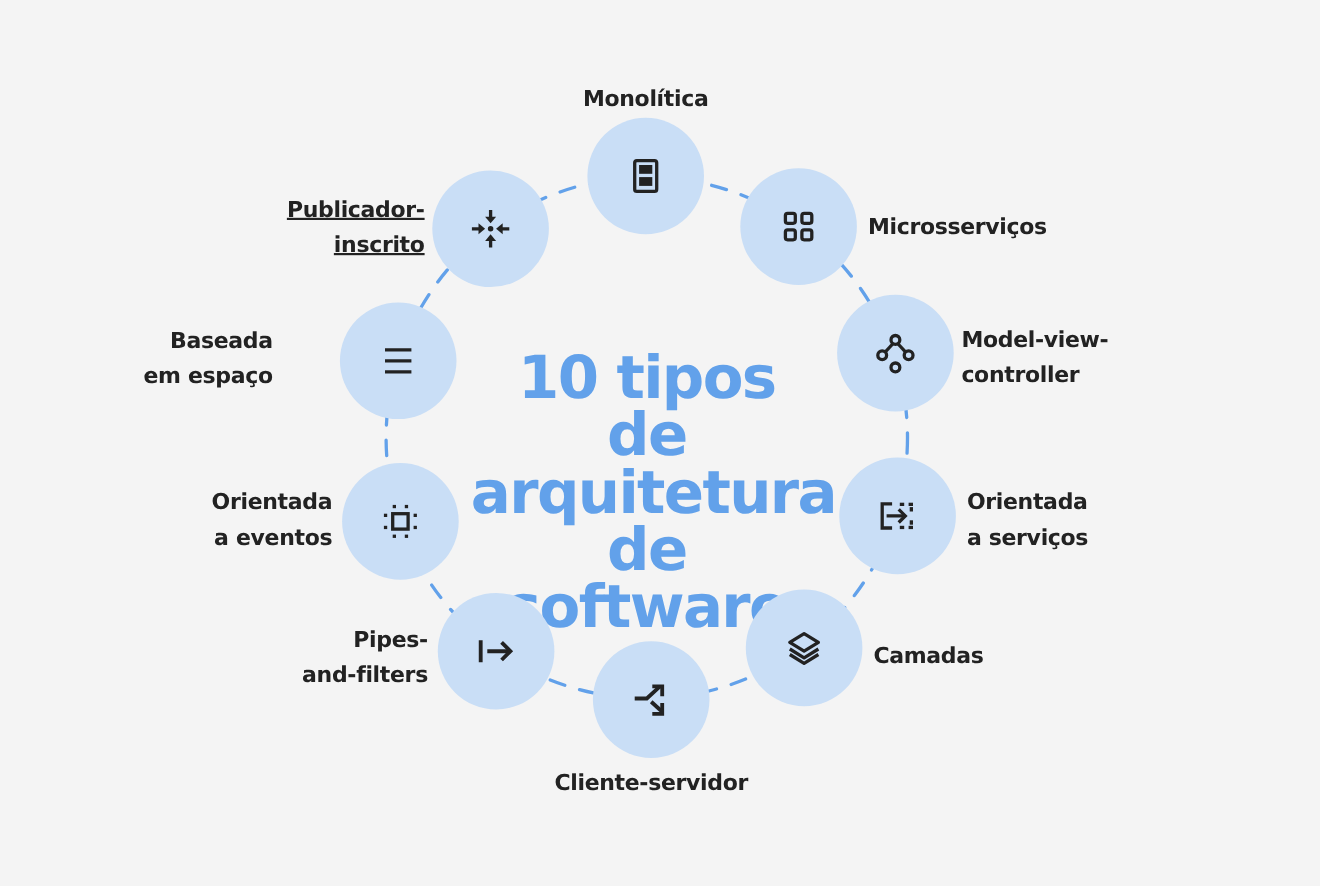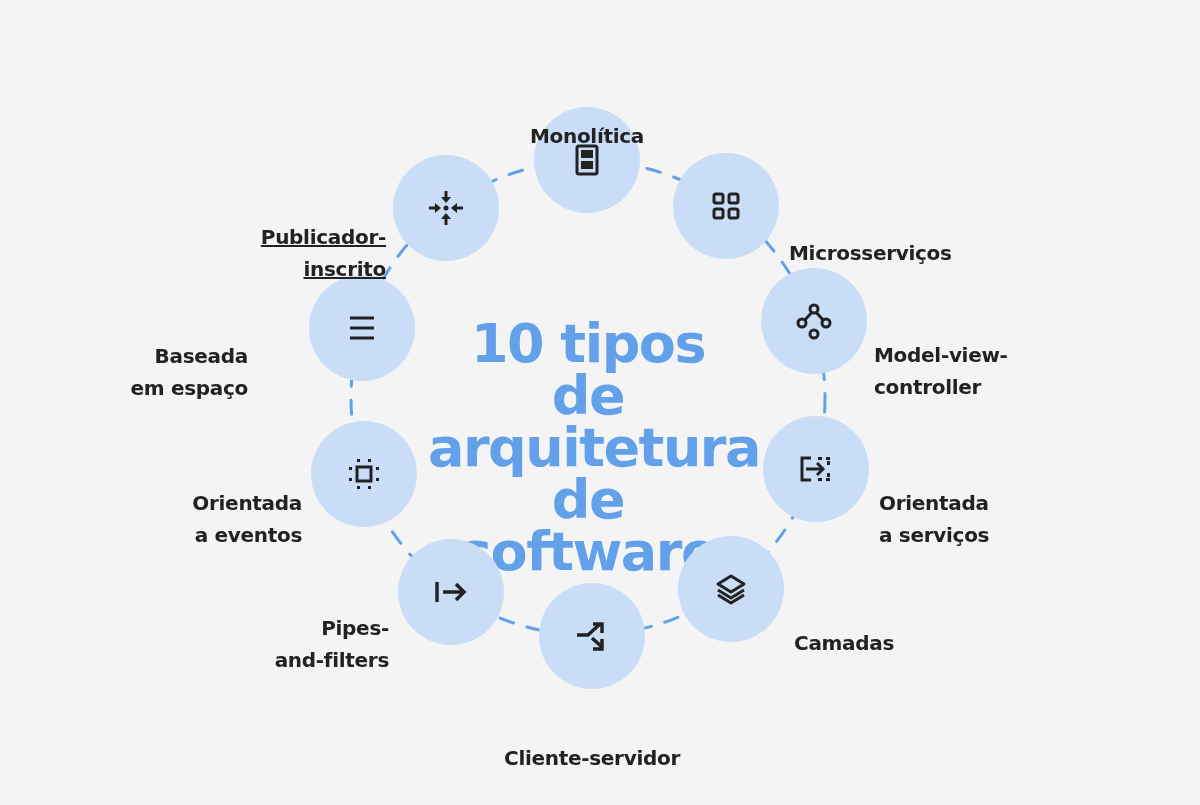--- a/index.html
+++ b/index.html
@@ -23,21 +23,20 @@
     }
     .node svg { width: 40px; height: 40px; }
     .label {
       position: absolute;
       color: #222222;
       font-weight: bold;
       font-size: 20px;
       line-height: 32px;
       white-space: pre-line;
       letter-spacing: -0.3px;
-      margin-top: 47px;
     }
     .label.right { text-align: left; }
     .label.left { text-align: right; }
     .label.center { text-align: center; transform: translateX(-50%); }
     .title {
       position: absolute;
       left: 588px; top: 318px;
       transform: translateX(-50%);
       width: 320px;
       text-align: center;

